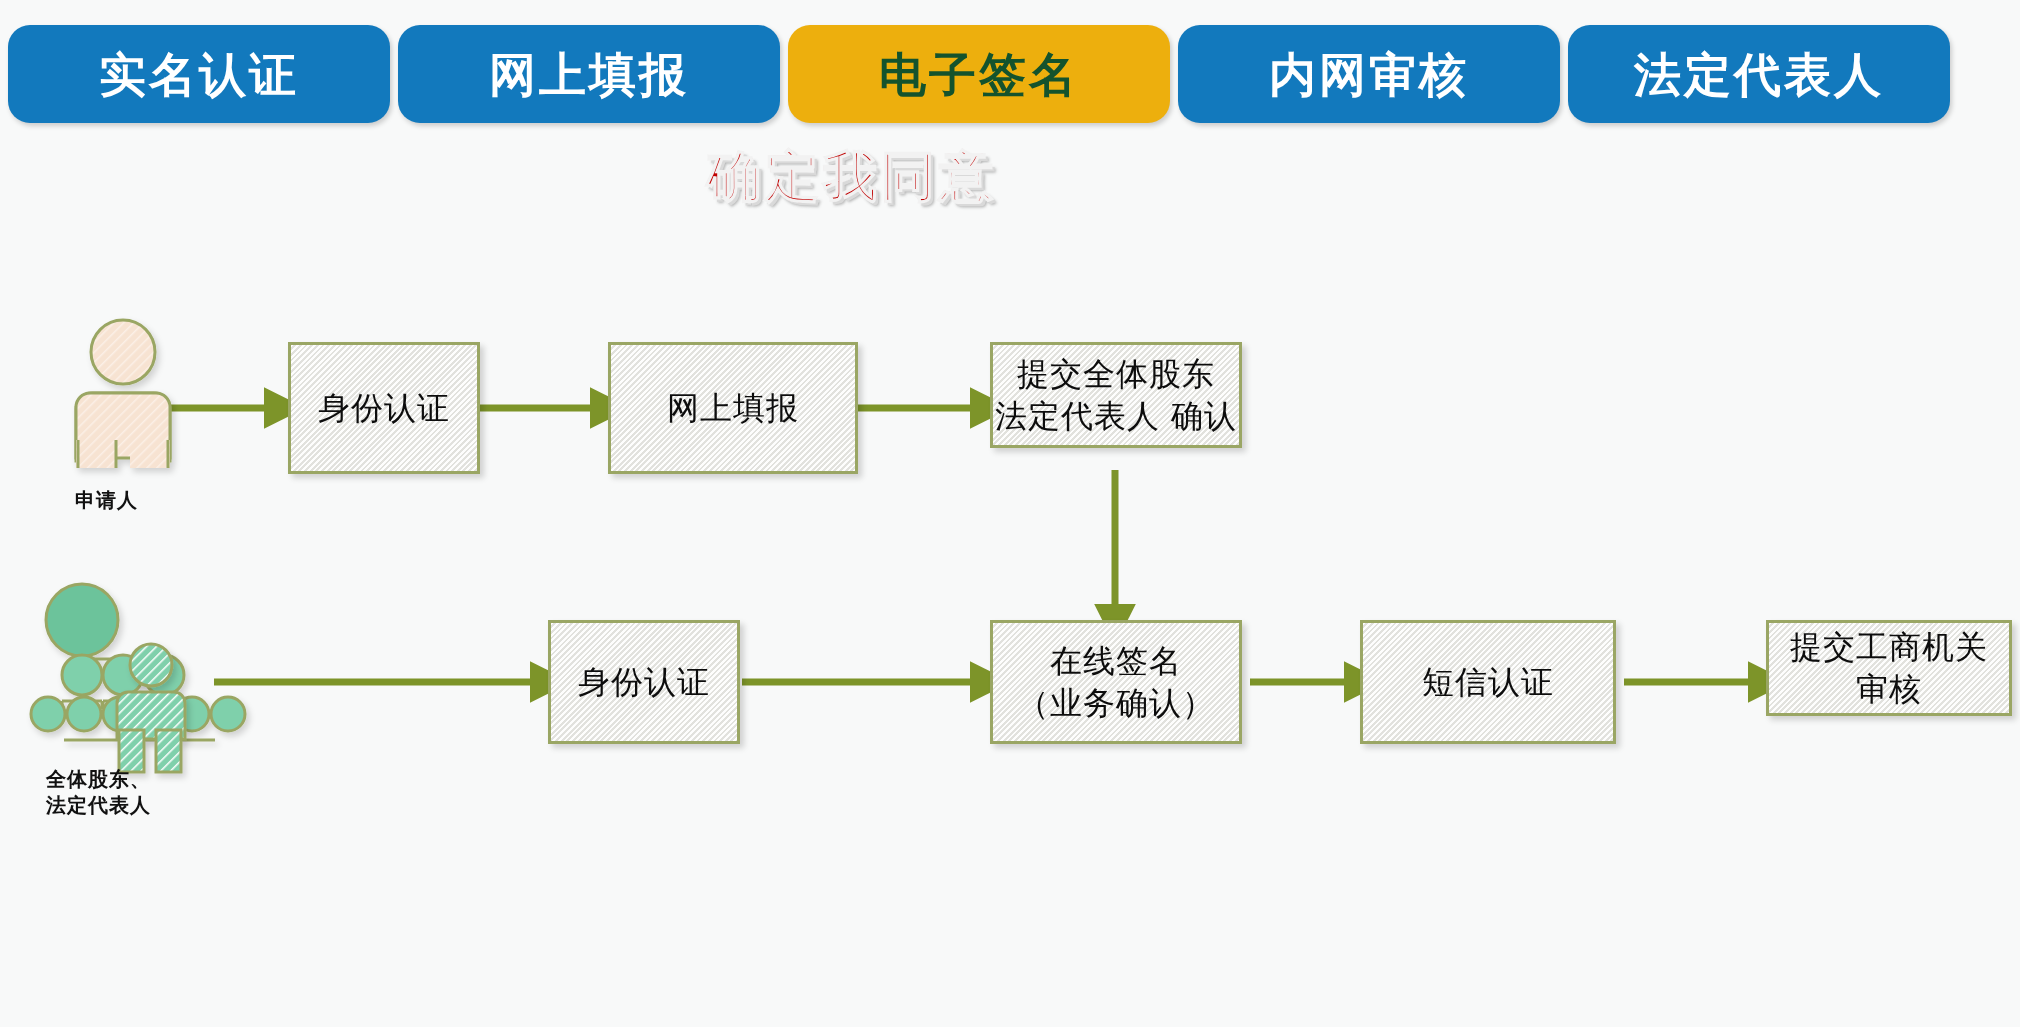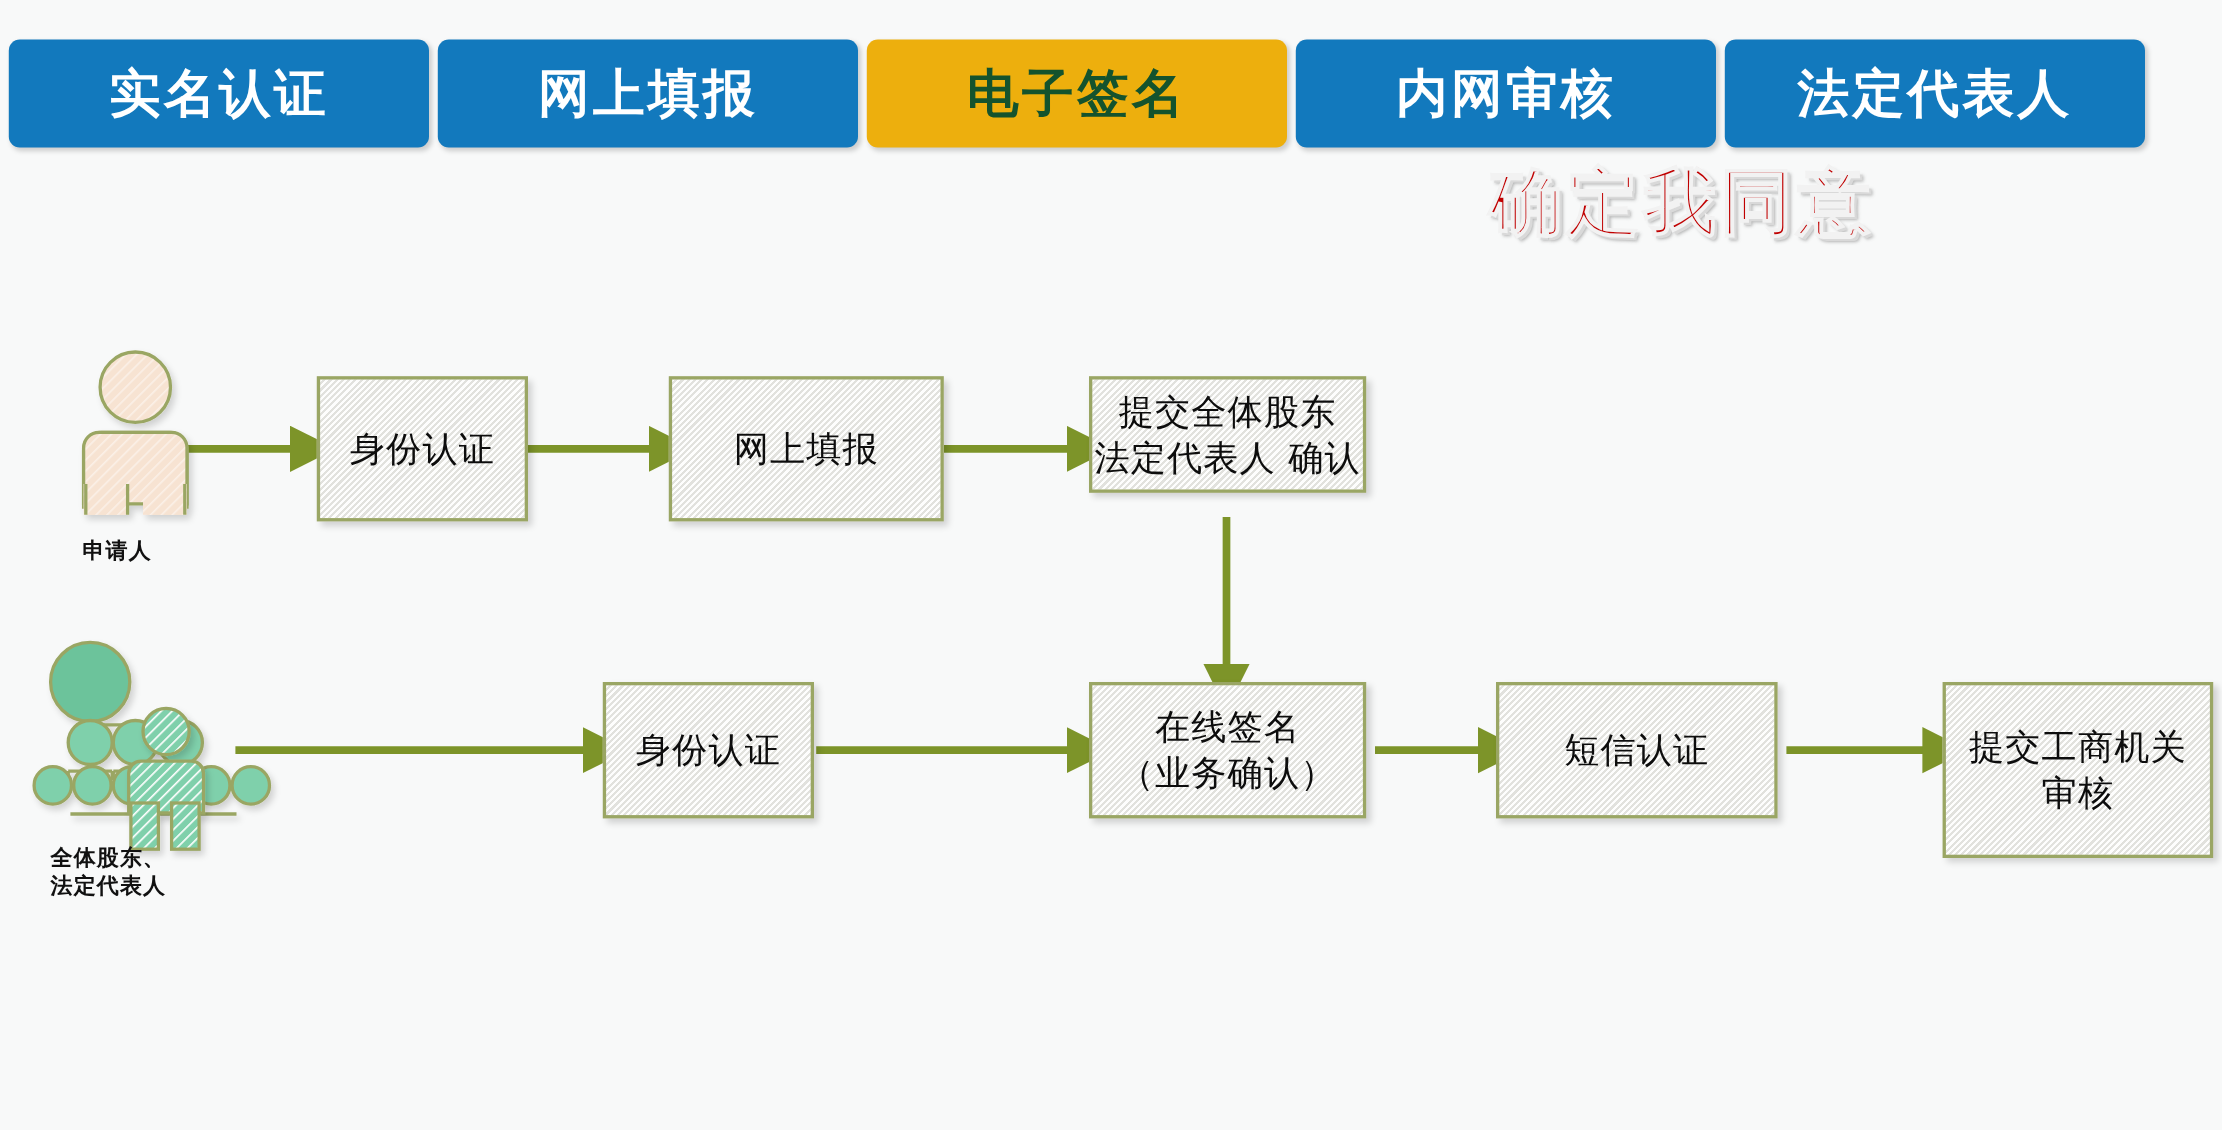--- a/index.html
+++ b/index.html
@@ -27,23 +27,23 @@
 
   
   #tabbar {
     position: absolute;
     left: 0; top: 0;
     width: 2020px;
     height: 140px;
   }
   .tab {
     position: absolute;
-    top: 36px;
+    top: 25px;
     height: 98px;
-    border-radius: 10px;
+    border-radius: 22px;
     box-sizing: border-box;
     display: flex;
     align-items: center;
     justify-content: center;
     box-shadow: 2px 3px 5px rgba(0,0,0,0.18);
     cursor: pointer;
     user-select: none;
   }
   .tab .tab-label {
     font-size: 47px;
@@ -56,22 +56,22 @@
   .tab.blue .tab-label { color: #ffffff; }
   .tab.active { background: #edaf0d; }
   .tab.active .tab-label { color: #14532d; }
 
   
   #page-title {
     position: absolute;
     left: 0;
     top: 146px;
     width: 1704px;
-    text-align: right;
-    font-size: 66px;
+    text-align: center;
+    font-size: 54px;
     font-weight: bold;
     letter-spacing: 4px;
     color: #c00000;
     -webkit-text-stroke: 1.5px #f2f2f2;
     text-shadow:
        3px 3px 0 #d9d9d9,
        4px 4px 3px rgba(90,90,90,0.45);
     white-space: nowrap;
     line-height: 1.15;
   }
@@ -264,21 +264,21 @@
 
     <div class="pbox" style="left:990px; top:620px; width:252px; height:124px;">
       <span class="pbox-text">在线签名
 （业务确认）</span>
     </div>
 
     <div class="pbox" style="left:1360px; top:620px; width:256px; height:124px;">
       <span class="pbox-text">短信认证</span>
     </div>
 
-    <div class="pbox" style="left:1766px; top:620px; width:246px; height:160px;">
+    <div class="pbox" style="left:1766px; top:620px; width:246px; height:96px;">
       <span class="pbox-text">提交工商机关
 审核</span>
     </div>
 
     <div class="actor-label" style="left:75px; top:487px;">申请人</div>
 
     <div class="actor-label" style="left:46px; top:766px;">全体股东、
 法定代表人</div>
 
   </div>

